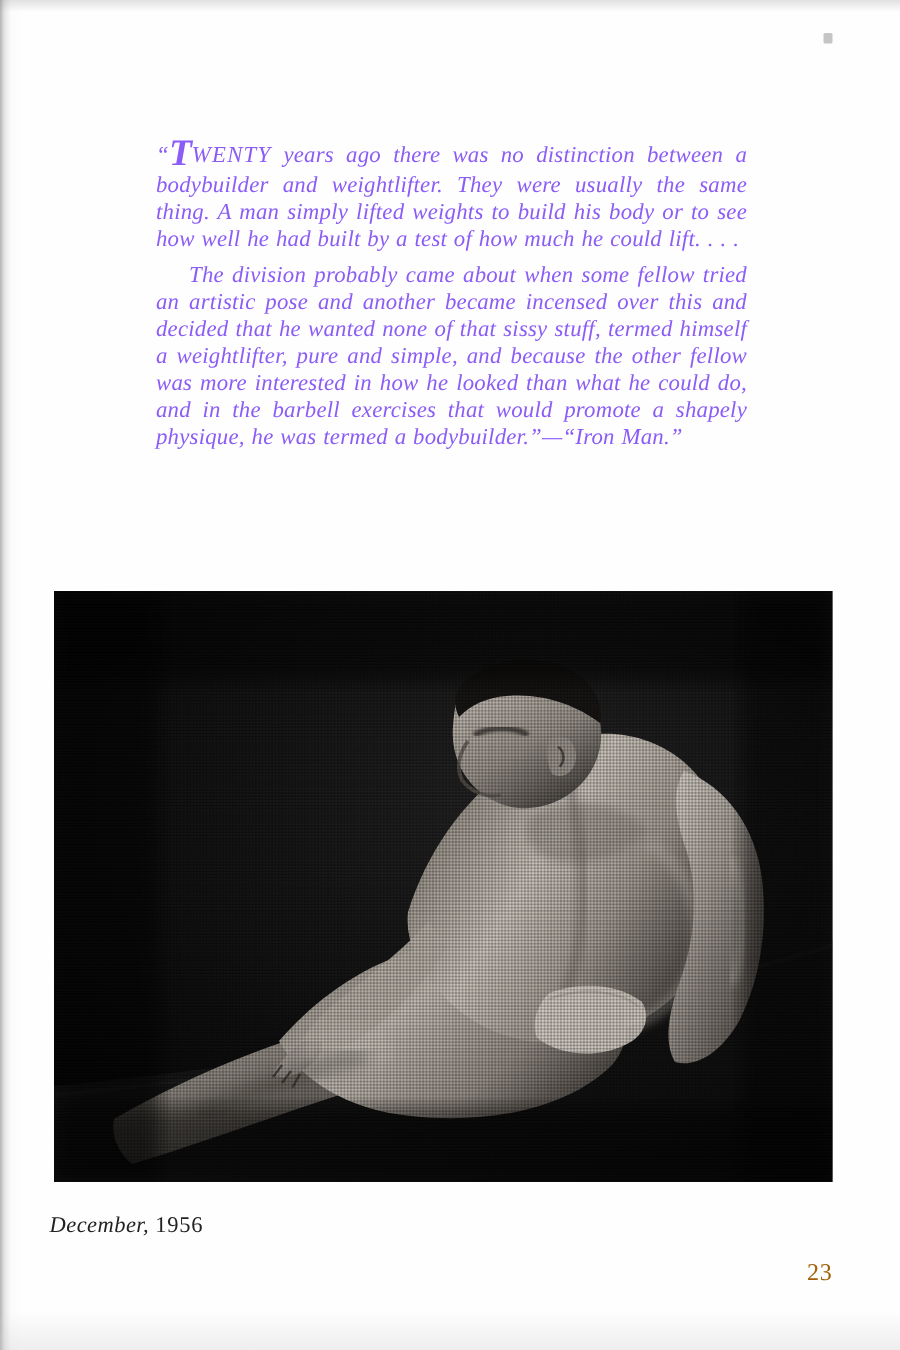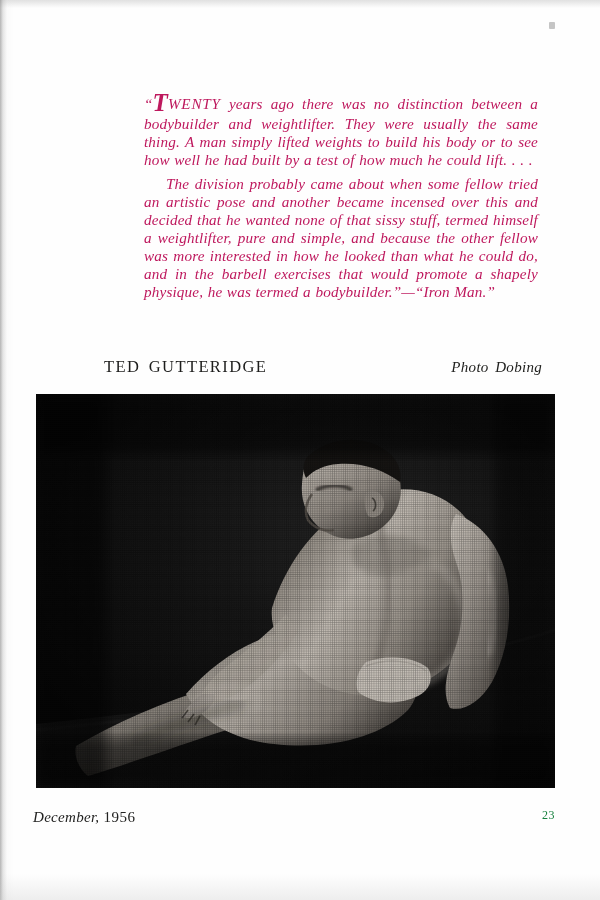--- a/index.html
+++ b/index.html
@@ -59,22 +59,21 @@
     border-radius: 1px;
     pointer-events: none;
   }
 
   
   .textblock {
     position: absolute;
     left: 104px;
     top: 92px;
     width: 394px;
-    color: #be185d;
-    margin-left: 40px;
+    color: #8b5cf6;
   }
   .para {
     font-style: italic;
     font-size: 15.2px;
     line-height: 18.1px;
     text-align: justify;
     text-align-last: left;
     letter-spacing: 0.15px;
     word-spacing: 0.6px;
     margin: 0;
@@ -169,25 +168,25 @@
   .footer-date .month {
     font-style: italic;
   }
   .footer-date .year {
     font-style: normal;
     letter-spacing: 0.5px;
   }
   .footer-pageno {
     position: absolute;
     left: 495px;
-    top: 808px;
+    top: 840px;
     width: 60px;
     text-align: right;
-    font-size: 12px;
-    color: #15803d;
+    font-size: 16px;
+    color: #a16207;
     letter-spacing: 0.5px;
   }
 </style>
 </head>
 <body>
 
 <div id="page">
 
   <div class="scan-edge-top"></div>
   <div class="scan-edge-left"></div>
@@ -195,24 +194,20 @@
   <div class="scan-speck"></div>
 
   <div class="textblock">
 
     <p class="para"><span>“</span><span class="dropcap">T</span><span class="smallcaps-lead">WENTY</span><span> years ago there was no distinction between a bodybuilder and weightlifter. They were usually the same thing. A man simply lifted weights to build his body or to see how well he had built by a test of how much he could lift. . . .</span></p>
 
     <p class="para">The division probably came about when some fellow tried an artistic pose and another became incensed over this and decided that he wanted none of that sissy stuff, termed himself a weightlifter, pure and simple, and because the other fellow was more interested in how he looked than what he could do, and in the barbell exercises that would promote a shapely physique, he was termed a bodybuilder.”—“Iron Man.”</p>
 
   </div>
 
-  <div class="creditline">
-    <span class="subject-name">TED GUTTERIDGE</span>
-    <span class="photo-credit">Photo Dobing</span>
-  </div>
 
   <div class="photo-frame">
     <svg viewBox="0 0 519 394" preserveAspectRatio="none">
       <defs>
         <radialGradient id="bgGlow" cx="62%" cy="35%" r="75%">
           <stop offset="0%" stop-color="#242424"></stop>
           <stop offset="45%" stop-color="#141414"></stop>
           <stop offset="100%" stop-color="#050505"></stop>
         </radialGradient>
         <linearGradient id="backLight" x1="0%" y1="0%" x2="100%" y2="60%">

